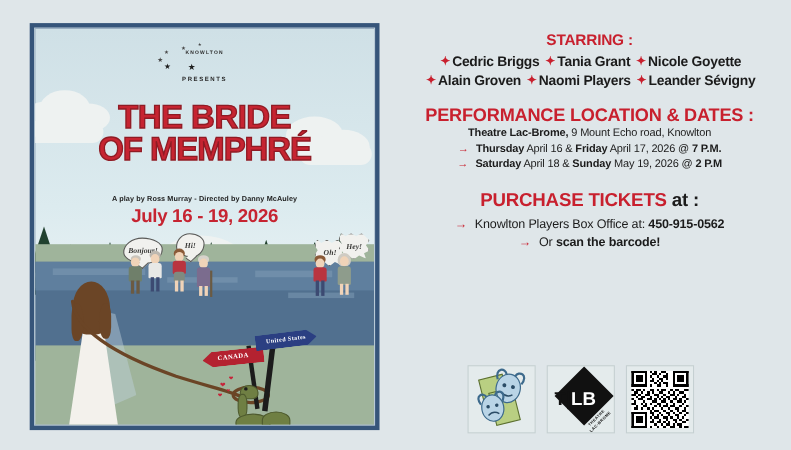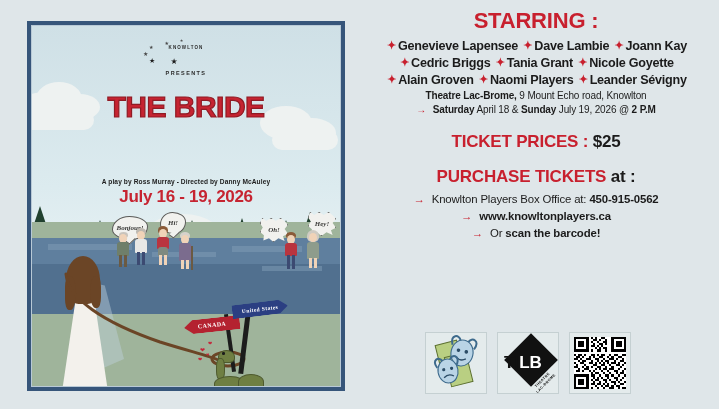--- a/index.html
+++ b/index.html
@@ -102,21 +102,21 @@
 
   
   .monster{position:absolute;}
   .m-part{position:absolute;background:#6f7f43;border:1px solid #4e5a2e;}
   .heart{position:absolute;color:#c6253a;font-size:6px;}
 
   
   .right{position:absolute;left:360px;top:6px;width:352px;text-align:center;}
   .hdr{color:#c8202e;font-weight:bold;font-family:"Liberation Sans",sans-serif;
      letter-spacing:-.2px;}
-  .h-starring{font-size:22px;margin-top:2px;}
+  .h-starring{font-size:14px;margin-top:22px;}
   .cast{margin-top:4px;}
   .cast-row{font-size:12.6px;font-weight:bold;color:#1b1b1b;line-height:1.34;
      letter-spacing:-.25px;white-space:nowrap;}
   .star{color:#c8202e;font-size:11px;vertical-align:1px;margin:0 2px;}
   .h-perf{font-size:16.5px;margin-top:14px;}
   .perf-line{font-size:10px;color:#1b1b1b;line-height:1.42;letter-spacing:-.15px;
      white-space:nowrap;}
   .perf-line b{font-weight:bold;}
   .arrow{color:#c8202e;font-weight:bold;margin-right:4px;}
   .h-price{font-size:17px;margin-top:15px;}
@@ -201,27 +201,28 @@
           <span style="left:36%;top:10px;font-size:6px;">★</span>
           <span style="left:38%;top:17px;font-size:7px;color:#1d1d1d;">★</span>
           <span style="left:45%;top:17px;font-size:8px;color:#1d1d1d;">★</span>
           <div class="logo-kn">KNOWLTON</div>
         </div>
         <div class="presents">PRESENTS</div>
       </div>
 
       <div class="title">
         <div class="l1">THE BRIDE</div>
+        <div class="l2">OF MEMPHRÉ</div>
       </div>
       <div class="byline">A play by Ross Murray - Directed by Danny McAuley</div>
       <div class="dates">July 16 - 19, 2026</div>
 
       <div class="bub" style="left:80px;top:190px;width:34px;height:22px;font-size:7px;">Bonjour!</div>
       <div class="bub" style="left:128px;top:186px;width:24px;height:20px;font-size:7px;">Hi!</div>
-      <div class="bub spiky" style="left:228px;top:192px;width:26px;height:22px;font-size:7px;">Oh!</div>
+      <div class="bub spiky" style="left:254px;top:192px;width:26px;height:22px;font-size:7px;">Oh!</div>
       <div class="bub spiky" style="left:276px;top:186px;width:26px;height:22px;font-size:7px;">Hey!</div>
 
       <div class="person" style="left:84px;top:206px;">
         <div class="p-hair" style="left:3px;top:0;width:9px;height:6px;background:#c9c4bc;"></div>
         <div class="p-head" style="left:3px;top:2px;width:8px;height:9px;background:#f0d3b8;"></div>
         <div class="p-body" style="left:1px;top:10px;width:12px;height:14px;background:#6f7f6a;"></div>
         <div class="p-leg" style="left:3px;top:23px;width:3px;height:12px;background:#6b5a42;"></div>
         <div class="p-leg" style="left:8px;top:23px;width:3px;height:12px;background:#6b5a42;"></div>
       </div>
       <div class="person" style="left:102px;top:202px;">
@@ -297,63 +298,56 @@
 
     </div>
   </div>
 
   <div class="right">
 
     <div class="hdr h-starring">STARRING :</div>
 
     <div class="cast">
       <div class="cast-row">
-        <span class="star">✦</span><span>Genevieve Lapensee</span>
-        <span class="star">✦</span><span>Dave Lambie</span>
-        <span class="star">✦</span><span>Joann Kay</span>
-      </div>
-      <div class="cast-row">
         <span class="star">✦</span><span>Cedric Briggs</span>
         <span class="star">✦</span><span>Tania Grant</span>
         <span class="star">✦</span><span>Nicole Goyette</span>
       </div>
       <div class="cast-row">
         <span class="star">✦</span><span>Alain Groven</span>
         <span class="star">✦</span><span>Naomi Players</span>
         <span class="star">✦</span><span>Leander Sévigny</span>
       </div>
     </div>
 
+    <div class="hdr h-perf">PERFORMANCE LOCATION &amp; DATES :</div>
 
     <div>
       <div class="perf-line">
         <b>Theatre Lac-Brome,</b><span> 9 Mount Echo road, Knowlton</span>
       </div>
       <div class="perf-line">
         <span class="arrow">→</span>
-        <b>Saturday</b><span> April 18 &amp; </span><b>Sunday</b><span> July 19, 2026 @ </span><b>2 P.M</b>
-      </div>
-    </div>
-
-    <div class="hdr h-price">
-      <span>TICKET PRICES : </span><span class="amt">$25</span>
-    </div>
+        <b>Thursday</b><span> April 16 &amp; </span><b>Friday</b><span> April 17, 2026 @ </span><b>7 P.M.</b>
+      </div>
+      <div class="perf-line">
+        <span class="arrow">→</span>
+        <b>Saturday</b><span> April 18 &amp; </span><b>Sunday</b><span> May 19, 2026 @ </span><b>2 P.M</b>
+      </div>
+    </div>
+
 
     <div class="hdr h-purch">
       <span>PURCHASE TICKETS </span><span class="at">at :</span>
     </div>
 
     <div style="margin-top:4px;">
       <div class="buy-line">
         <span class="arrow">→</span>
         <span>Knowlton Players Box Office at: </span><b>450-915-0562</b>
-      </div>
-      <div class="buy-line">
-        <span class="arrow">→</span>
-        <b>www.knowltonplayers.ca</b>
       </div>
       <div class="buy-line">
         <span class="arrow">→</span>
         <span>Or </span><b>scan the barcode!</b>
       </div>
     </div>
   </div>
 
   <div class="logos">
 

